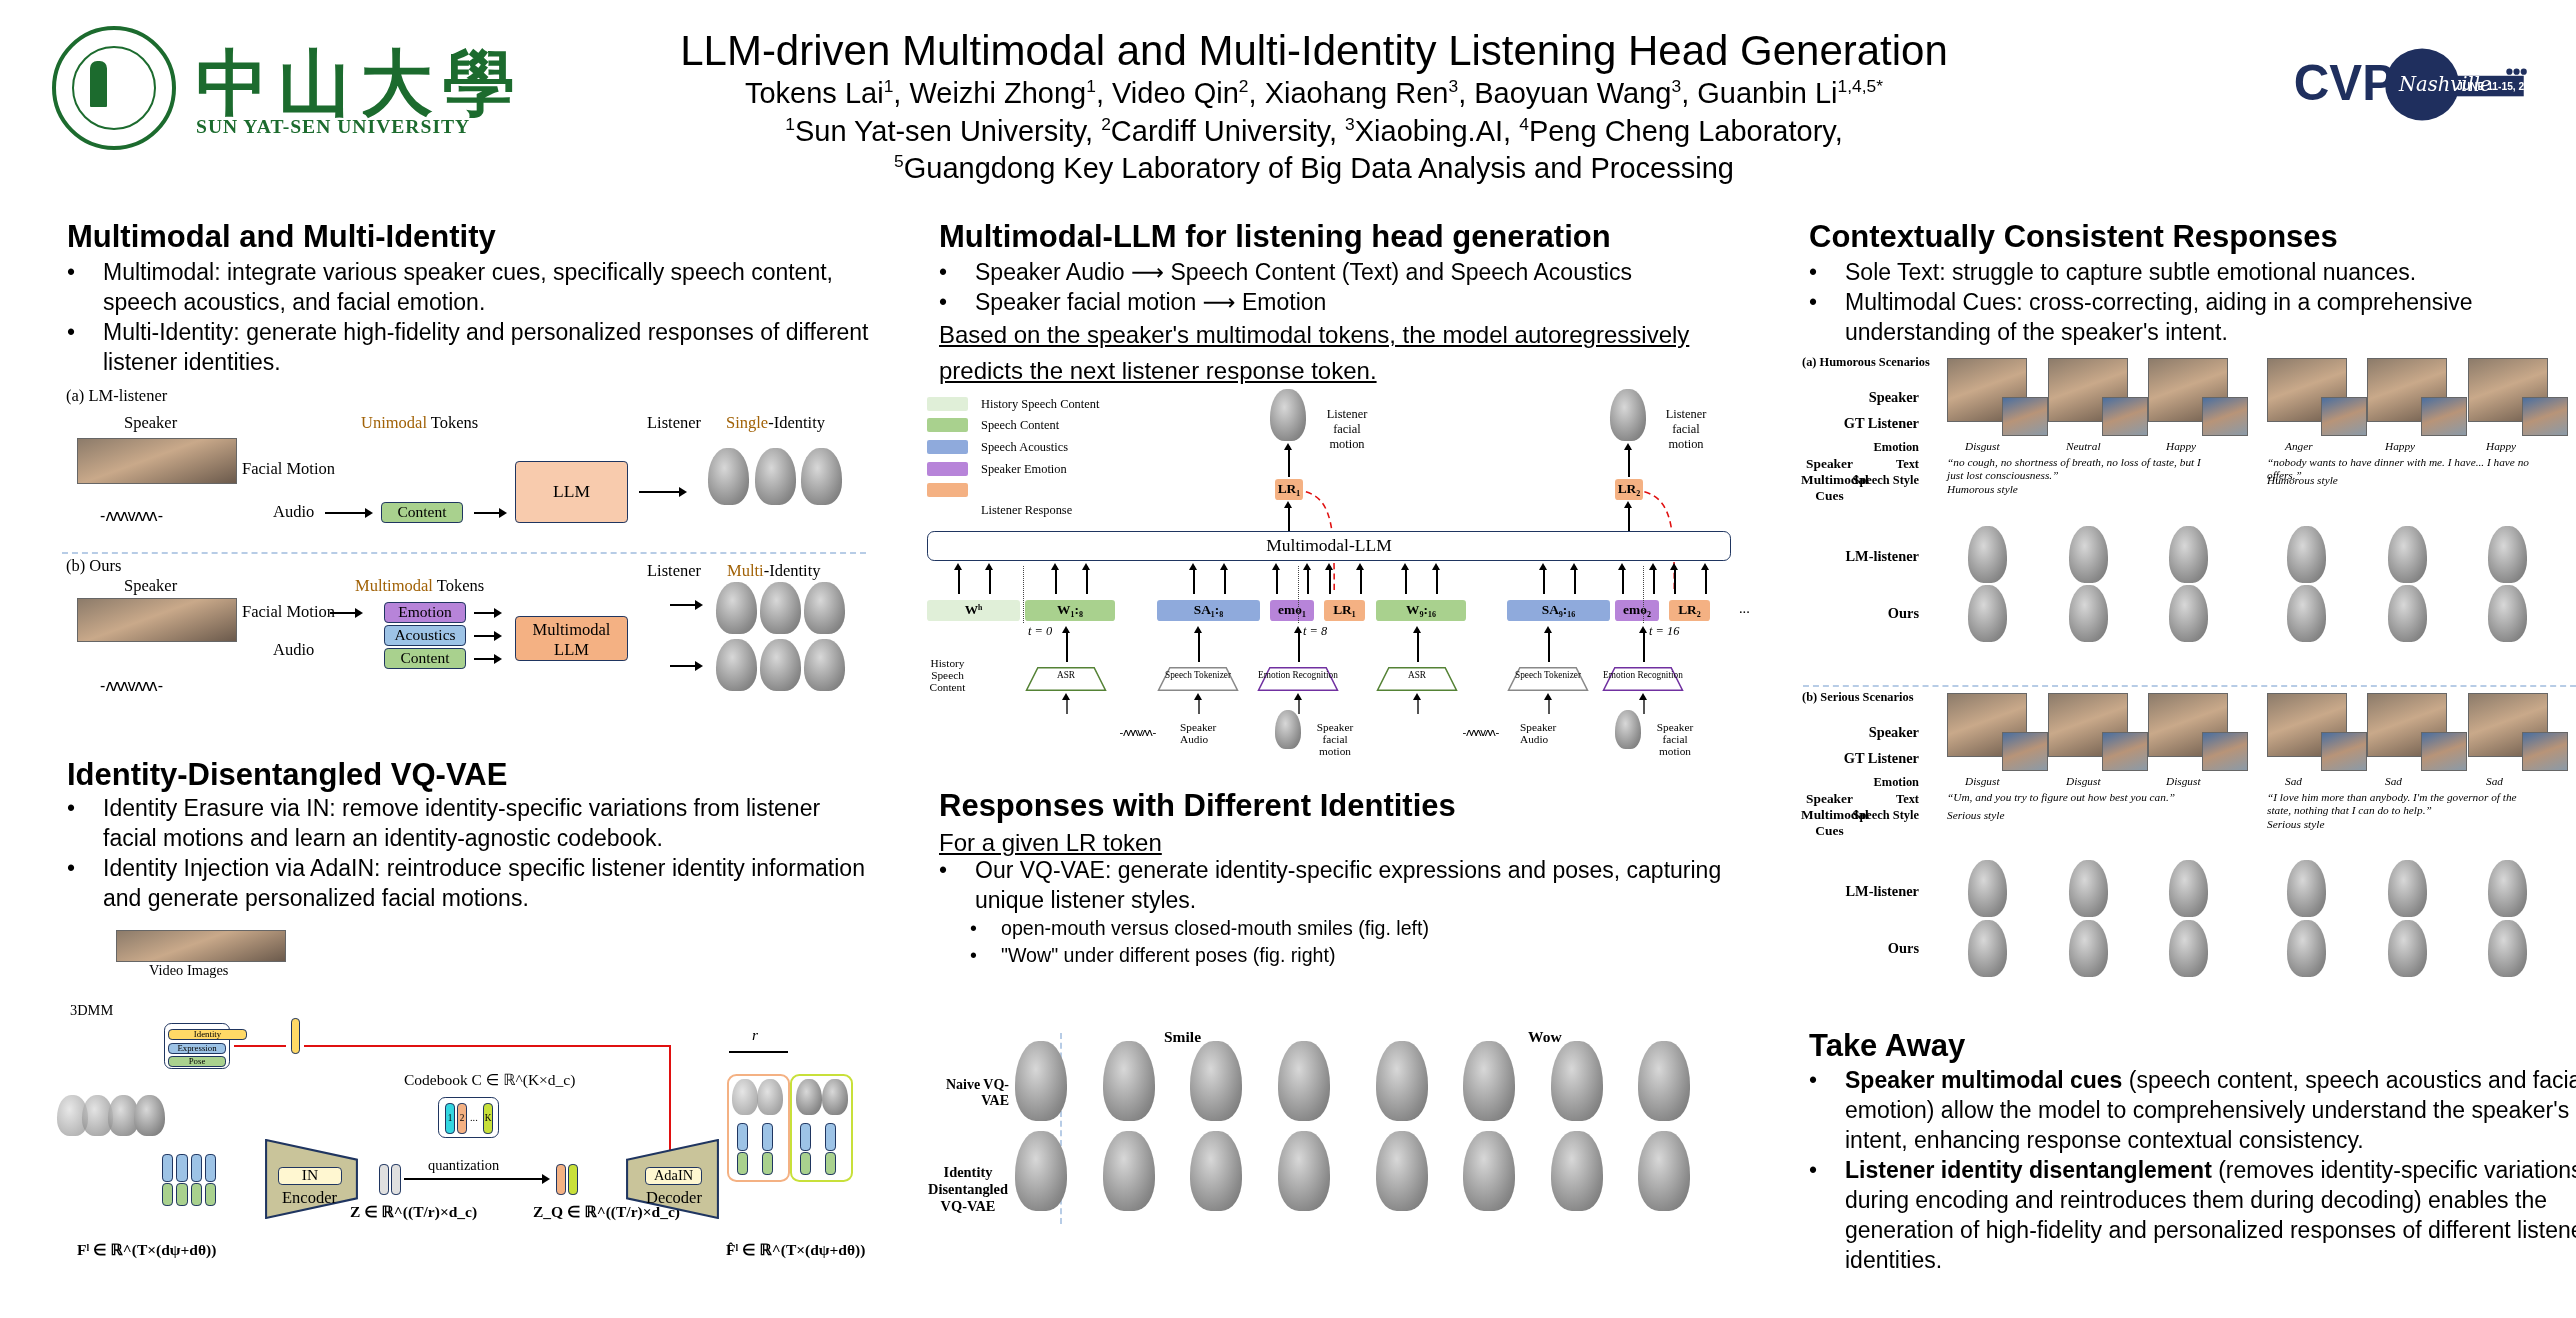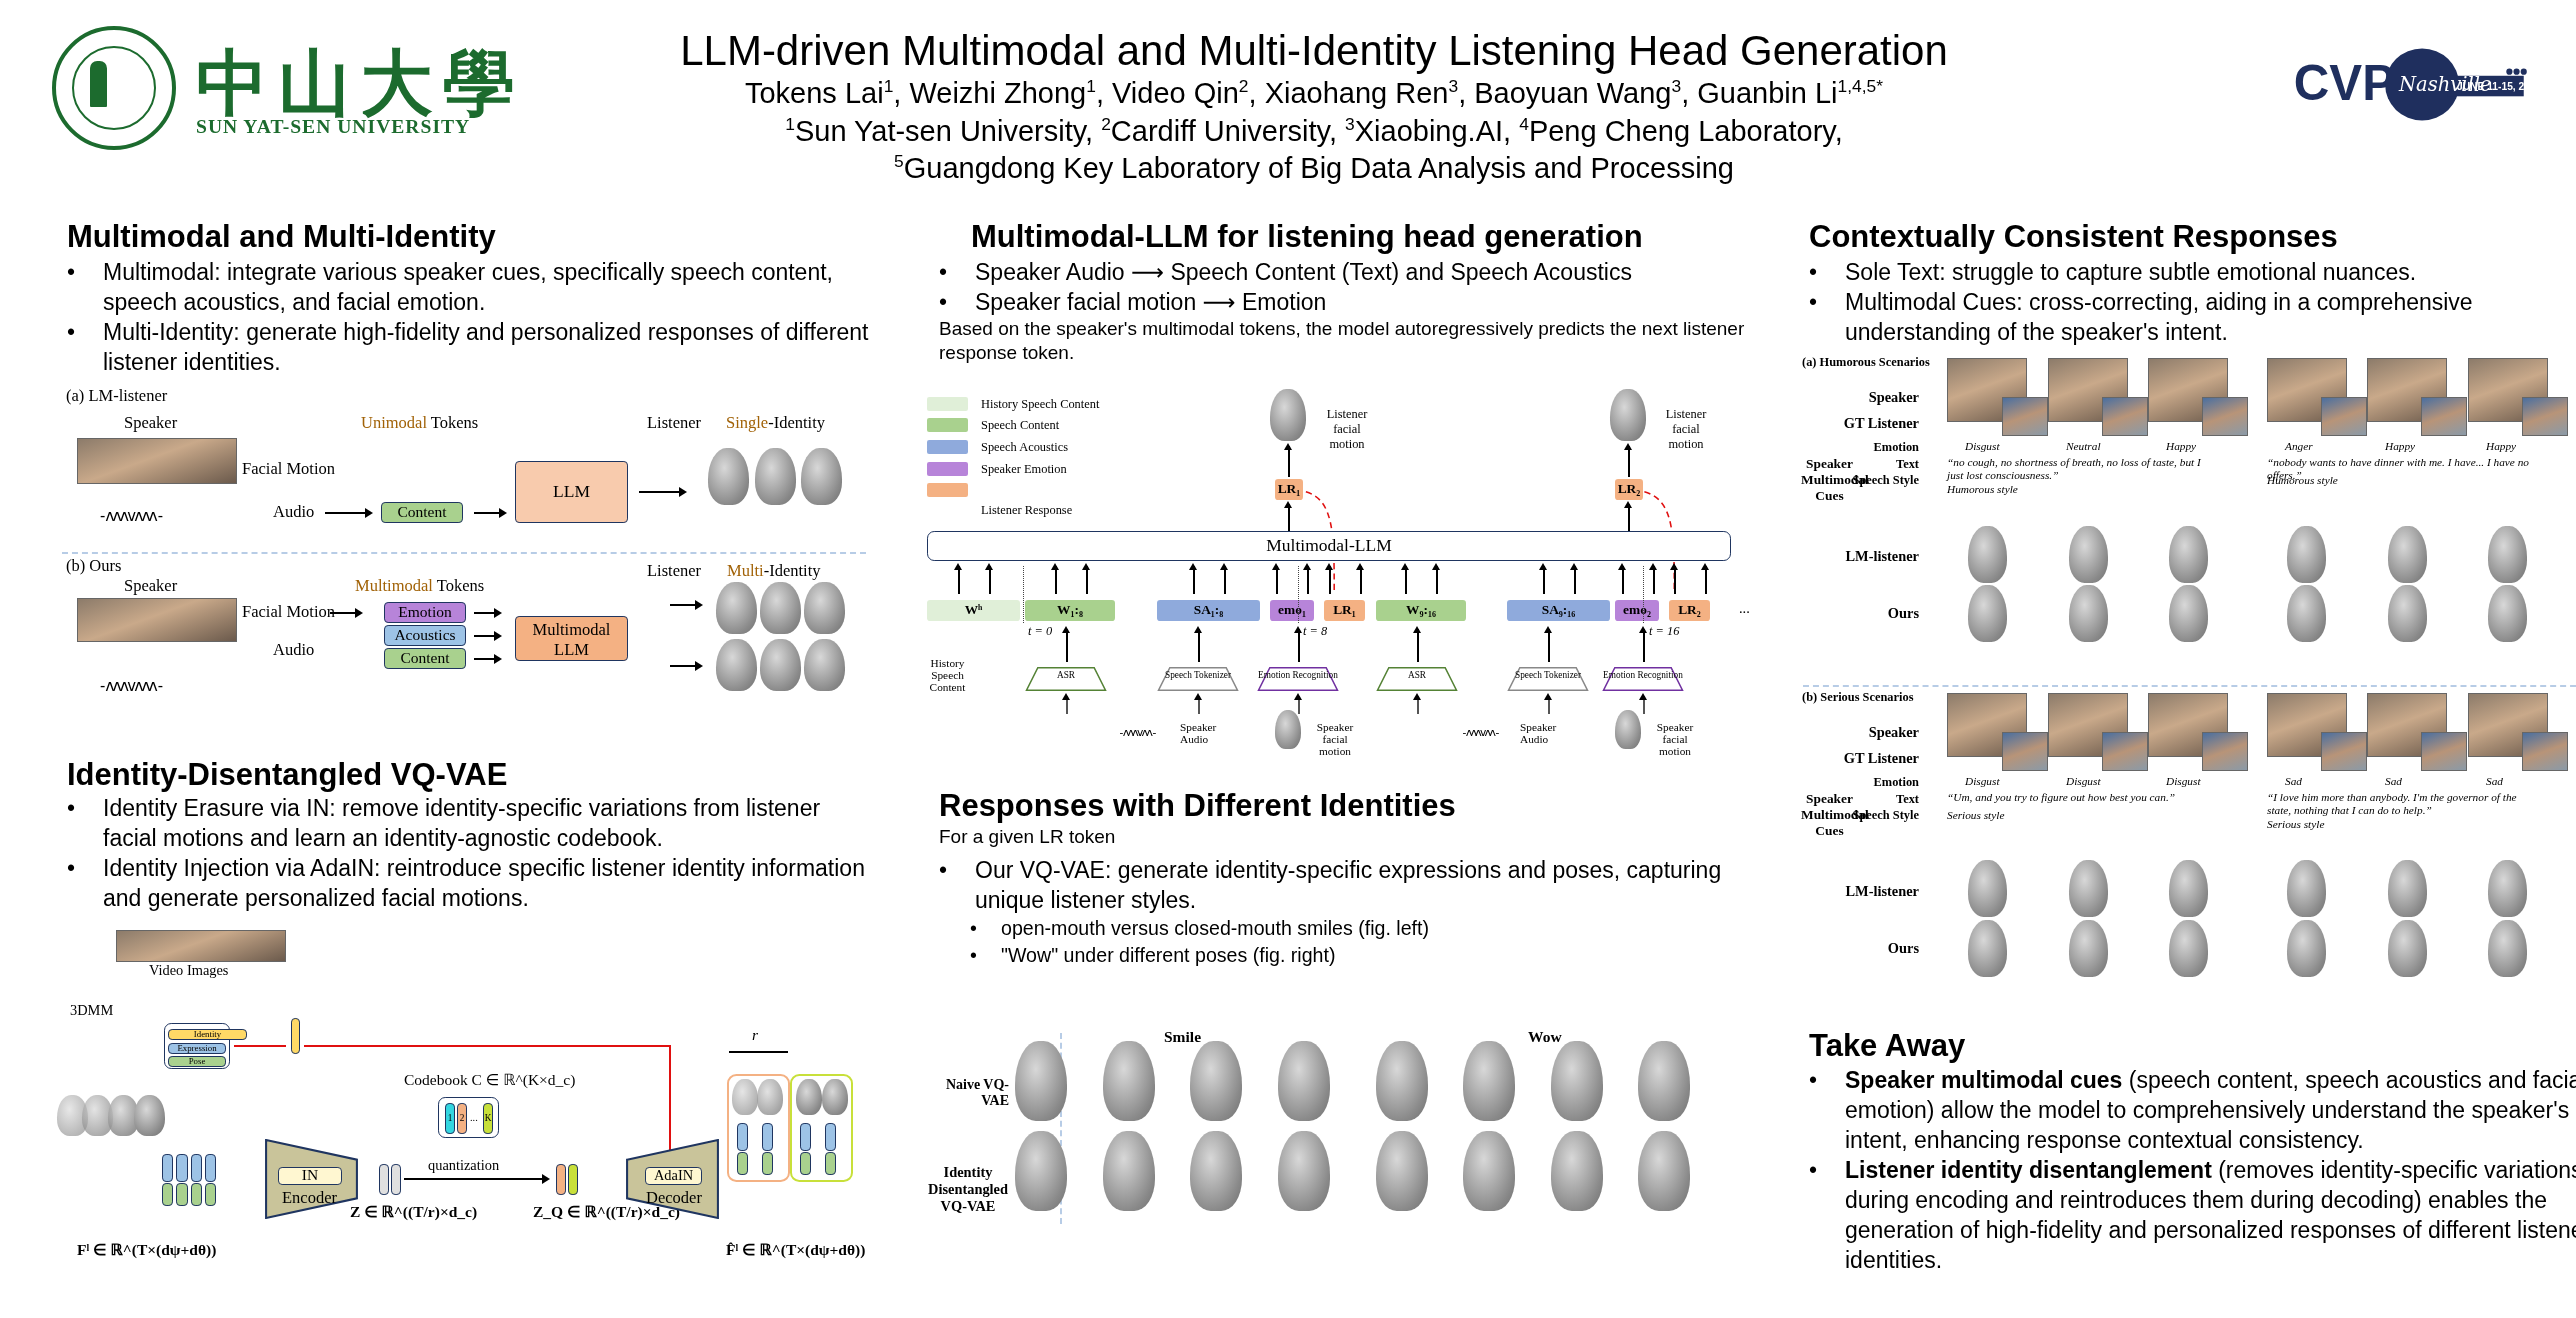--- a/index.html
+++ b/index.html
@@ -24,21 +24,21 @@
 
   #cvpr-logo { left: 2293px; top: 46px; width: 289px; height: 77px; }
 
   
   h2 { position: absolute; font-size: 31px; font-weight: bold; }
   .bul { position: absolute; font-size: 23px; line-height: 30px; }
   .bul li { list-style: none; position: relative; padding-left: 36px; }
   .bul li::before { content: "•"; position: absolute; left: 0; }
   .bul li.sub { padding-left: 62px; font-size: 19.6px; line-height: 27px; }
   .bul li.sub::before { left: 31px; }
-  .plain { position: absolute; font-size: 19px; line-height: 24px; }
+  .plain { position: absolute; font-size: 24px; line-height: 36px; text-decoration: underline; }
 
   .fig-label { position:absolute; font-family: "Liberation Serif", serif; font-size: 16.5px; }
   .tok { position:absolute; border: 1.5px solid #1f3560; border-radius: 4.1px; font-family: "Liberation Serif", serif; text-align:center; }
   .photo { position:absolute; background: linear-gradient(160deg, #8c7b6a, #c9a98a 45%, #6b5a4c); border: 0.5px solid #666; }
   .head3d { position:absolute; background: radial-gradient(ellipse at 40% 35%, #d8d8d8, #8a8a8a 70%, #6d6d6d); border-radius: 45% 45% 40% 40% / 55% 55% 40% 40%; }
   .arrow { position:absolute; height: 2.1px; background:#000; }
   .arrow::after { content:""; position:absolute; right:-2.1px; top:-4.1px; border-left: 8.2px solid #000; border-top: 5.2px solid transparent; border-bottom: 5.2px solid transparent; }
   .varrow { position:absolute; width: 1.5px; background:#000; }
   .varrow::after { content:""; position:absolute; left:-3.6px; top:-3.1px; border-bottom: 7.2px solid #000; border-left: 4.1px solid transparent; border-right: 4.1px solid transparent; }
   .dash-sep { position:absolute; height: 0; border-top: 2.6px dashed #b7cce6; }
@@ -204,21 +204,21 @@
   <div class="tok" style="left:0;   top:29px; width:11.3px; height:23px; background:#a9d18e; border-width:1px;"></div>
   <div class="tok" style="left:25px; top:0;  width:11.3px; height:28px; background:#9dc3e6; border-width:1px;"></div>
   <div class="tok" style="left:25px; top:29px; width:11.3px; height:23px; background:#a9d18e; border-width:1px;"></div>
   <div class="tok" style="left:63px; top:0;  width:11.3px; height:28px; background:#9dc3e6; border-width:1px;"></div>
   <div class="tok" style="left:63px; top:29px; width:11.3px; height:23px; background:#a9d18e; border-width:1px;"></div>
   <div class="tok" style="left:88px; top:0;  width:11.3px; height:28px; background:#9dc3e6; border-width:1px;"></div>
   <div class="tok" style="left:88px; top:29px; width:11.3px; height:23px; background:#a9d18e; border-width:1px;"></div>
 </div>
 <div class="fig-label" style="left:726px; top:1241px; font-size:15.5px; font-weight:bold;">F̂ˡ ∈ ℝ^(T×(dψ+dθ))</div>
 
-<h2 style="left:939px; top:219px;margin-left:32px;">Multimodal-LLM for listening head generation</h2>
+<h2 style="left:939px; top:219px;">Multimodal-LLM for listening head generation</h2>
 <ul class="bul" style="left:939px; top:257px; width:824px;">
   <li><span>Speaker Audio</span> <span>⟶</span> <span>Speech Content (Text) and Speech Acoustics</span></li>
   <li><span>Speaker facial motion</span> <span>⟶</span> <span>Emotion</span></li>
 </ul>
 <div class="plain" style="left:939px; top:317px; width:814px;">Based on the speaker's multimodal tokens, the model autoregressively predicts the next listener response token.</div>
 
 <div id="mllm-legend">
     <div class="legend-sw" style="left:927px; top:397px; background:#e0efd8;"></div>
     <div class="legend-lbl" style="left:981px; top:397px;">History Speech Content</div>
     <div class="legend-sw" style="left:927px; top:418px; background:#a9d18e;"></div>

